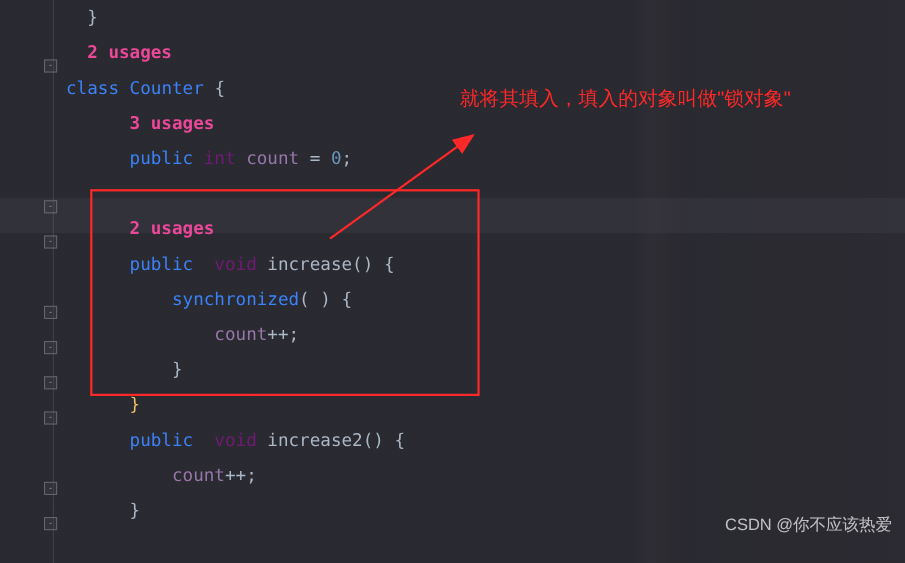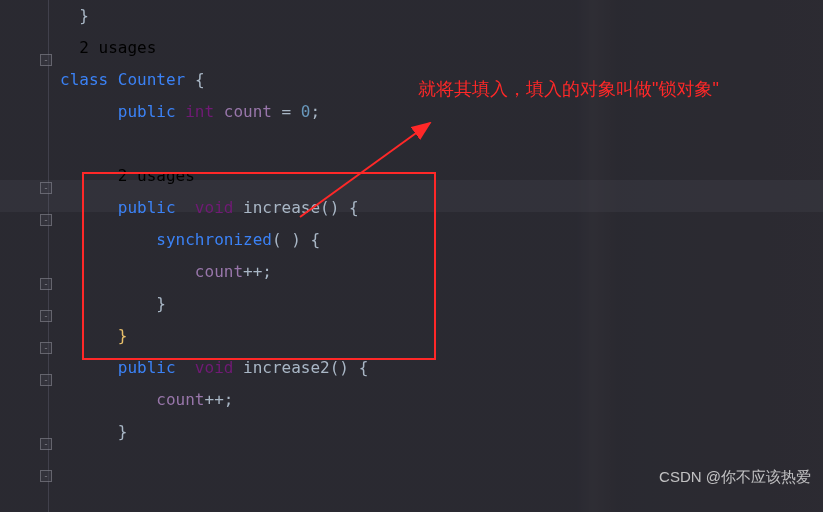--- a/index.html
+++ b/index.html
@@ -42,21 +42,21 @@
       left: 40px;
       width: 12px; height: 12px;
       border: 1px solid rgba(150,150,160,0.5);
       background: rgba(60,60,70,0.5);
       font-size: 9px;
       line-height: 10px;
       text-align: center;
       color: rgba(180,180,190,0.6);
     }
     .line { white-space: pre; height: 32px; }
-    .hint { color: #000000; font-weight: 400; }
+    .hint { color: #ec4899; font-weight: 700; }
     .kw { color: #3b82f6; }
     .type { color: #701a75; }
     .classname { color: #3b82f6; }
     .ident { color: #a9b7c6; }
     .fieldname { color: #9876aa; }
     .num { color: #6897bb; }
     .brace { color: #a9b7c6; }
     .brace-yellow { color: #e8bf6a; }
     .paren { color: #a9b7c6; }
     .err-underline { border-bottom: 2px wavy #ff6b68; }
@@ -113,20 +113,21 @@
   <div class="fold-icon" style="top:342px;">-</div>
   <div class="fold-icon" style="top:374px;">-</div>
   <div class="fold-icon" style="top:438px;">-</div>
   <div class="fold-icon" style="top:470px;">-</div>
 </div>
 
 <div class="code-area">
   <div class="line">  <span class="brace closeBrace">}</span></div>
   <div class="line hint">  <span>2 usages</span></div>
   <div class="line"><span class="kw">class</span> <span class="classname">Counter</span> <span class="brace">{</span></div>
+  <div class="line hint">      <span>3 usages</span></div>
   <div class="line">      <span class="kw">public</span> <span class="type">int</span> <span class="fieldname">count</span><span class="ident"> = </span><span class="num">0</span><span class="ident">;</span></div>
   <div class="line"> </div>
   <div class="line hint">      <span>2 usages</span></div>
   <div class="line">      <span class="kw">public</span>  <span class="type">void</span> <span class="ident">increase</span><span class="paren">()</span> <span class="brace">{</span></div>
   <div class="line">          <span class="kw">synchronized</span><span class="paren">(</span><span class="err-underline"> </span><span class="paren">)</span> <span class="brace">{</span></div>
   <div class="line">              <span class="fieldname">count</span><span class="ident">++</span><span class="ident">;</span></div>
   <div class="line">          <span class="brace">}</span></div>
   <div class="line">      <span class="brace-yellow">}</span></div>
   <div class="line">      <span class="kw">public</span>  <span class="type">void</span> <span class="ident">increase2</span><span class="paren">()</span> <span class="brace">{</span></div>
   <div class="line">          <span class="fieldname">count</span><span class="ident">++</span><span class="ident">;</span></div>

